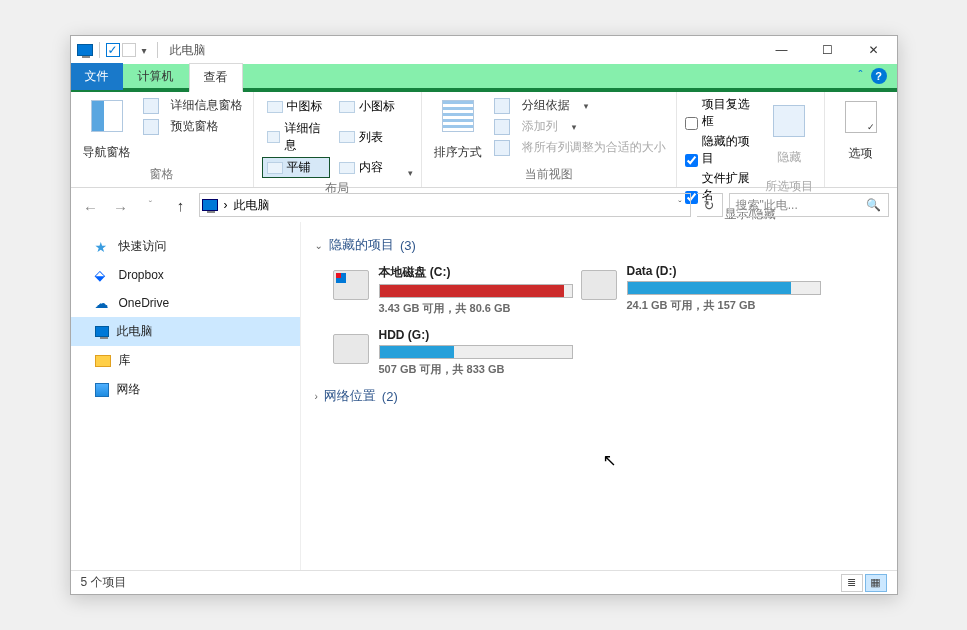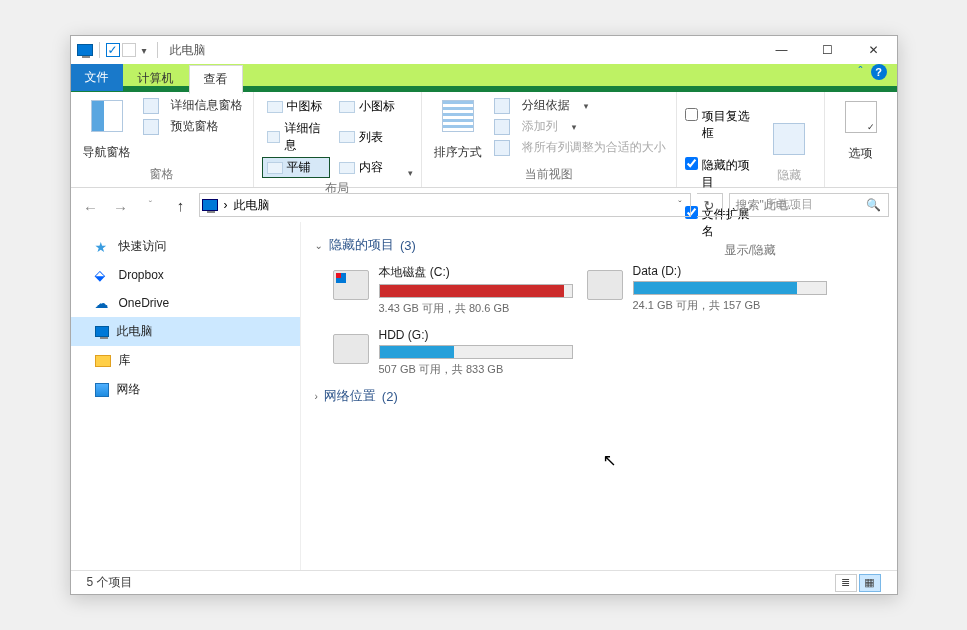--- a/index.html
+++ b/index.html
@@ -12,42 +12,42 @@
     .monitor-glyph { width: 16px; height: 12px; background: #0078d7; border: 1px solid #005a9e; position: relative; display: inline-block; }
     .monitor-glyph::after { content:""; position:absolute; left:4px; bottom:-3px; width:8px; height:2px; background:#888; }
     .qat-sep { width: 1px; height: 16px; background: #ccc; margin: 0 4px; }
     .checkbox-tiny { width: 14px; height: 14px; border: 1px solid #0078d7; display:inline-flex; align-items:center; justify-content:center; color:#0078d7; font-size:12px; }
     .caret-down { font-size: 10px; color: #555; padding: 0 4px; }
     .title-text { margin-left: 8px; }
     .win-controls { margin-left: auto; display: flex; }
     .win-btn { width: 46px; height: 28px; display:flex; align-items:center; justify-content:center; font-size:12px; color:#333; }
     
     
-    .tabs-row { display:flex; align-items:flex-start; height: 28px; background:#bef264; border-bottom:6px solid #15803d; position: relative; }
+    .tabs-row { display:flex; align-items:center; height: 28px; background:#86efac; border-bottom:4px solid #15803d; position: relative; }
     .file-tab { background:#1979ca; color:#fff; padding: 5px 14px; font-size: 12px; }
     .tab { padding: 5px 14px; font-size:12px; color:#333; border:1px solid transparent; }
     .tab.active { border:1px solid #d9d9d9; border-bottom-color:#fff; background:#fff; position:relative; top:1px;font-family:Liberation Serif, serif; }
     .help-area { margin-left:auto; display:flex; align-items:center; padding-right:10px; gap:8px; color:#0078d7; font-size:12px; }
     .help-circle { width:16px; height:16px; border-radius:50%; background:#0078d7; color:#fff; display:flex; align-items:center; justify-content:center; font-size:11px; font-weight:bold; }
     
     
     .ribbon { height: 96px; border-bottom: 1px solid #d9d9d9; display:flex; background: #fff; }
     .group { border-right: 1px solid #e6e6e6; padding: 4px 8px 2px; display:flex; flex-direction:column; justify-content: space-between; }
     .group-content { display:flex; gap: 6px; flex:1; }
     .group-label { text-align:center; font-size:12px; color:#777; padding: 2px 0; }
     .rib-btn { font-size:12px; color:#333; display:flex; align-items:center; gap:12px; padding:1px 2px; white-space:nowrap; }
     .rib-big { flex-direction:column; align-items:center; justify-content:center; width: 56px; text-align:center; }
     .rib-icon { width:16px; height:16px; display:inline-block; background:#e7f1fb; border:1px solid #b0c8e0; }
     .rib-icon-big { width:32px; height:32px; }
     .two-col { display:flex; flex-direction:column; gap:2px; }
     .layout-grid { display:grid; grid-template-columns: auto auto; gap: 1px 4px; }
     .layout-item { display:flex; align-items:center; gap:4px; padding:1px 4px; font-size:12px; border:1px solid transparent; }
     .layout-item.active { border:1px solid #14532d; background:#d6e8f7; }
     .layout-swatch { width:16px; height:12px; display:inline-block; background:#eaf3fb; border:1px solid #bad0e4; }
-    .chk { display:flex; align-items:flex-start; gap:4px; font-size:12px;margin-top:12px; }
+    .chk { display:flex; align-items:flex-end; gap:4px; font-size:12px; }
     .chk input { width:13px; height:13px; }
     .disabled { color:#aaa; }
     
     
     .nav-bar { height: 34px; display:flex; align-items:center; gap:6px; padding: 0 8px; }
     .nav-arrow { width:24px; height:24px; display:flex; align-items:center; justify-content:center; color:#888; font-size:15px; }
     .nav-arrow.enabled { color:#333; }
     .addr-box { flex:1; border:1px solid #ccc; height:24px; display:flex; align-items:center; padding: 0 2px; gap:6px; font-size:12px; }
     .addr-monitor { width:16px; height:12px; background:#0078d7; border:1px solid #006; position:relative; }
     .addr-monitor::after{content:"";position:absolute;left:4px;bottom:-3px;width:8px;height:2px;background:#888;}
@@ -62,37 +62,37 @@
     .side-icon { width:16px; height:16px; display:inline-block; }
     .star { color:#3a9de0; font-size:14px; }
     .dropbox { color:#0061ff; font-size:14px; }
     .onedrive { color:#0364b8; font-size:14px; }
     .folder { width:16px; height:12px; background:#ffcf48; border:1px solid #e0a020; }
     .app-blue { width:14px; height:14px; background:linear-gradient(#4fb0ff,#1f8ce0); border:1px solid #1a70b8; }
     
     .content { flex:1; padding: 8px 12px; overflow:auto; position: relative; }
     .section-header { display:flex; align-items:center; gap:6px; font-size:13px; color:#30578c; padding: 6px 2px; }
     .chevron { color:#666; font-size:10px; }
-    .drives { display:flex; flex-wrap:wrap; gap: 4px 10px; padding-left: 18px; }
+    .drives { display:flex; flex-wrap:wrap; gap: 4px 4px; padding-left: 18px; font-weight: bold; }
     .drive { display:flex; gap:10px; width: 244px; padding: 4px 2px; }
     .drive-icon { width:36px; height:30px; background:#e8e8e8; border:1px solid #bbb; border-radius:2px; position:relative; margin-top:6px; }
     .drive-icon.os::before { content:""; position:absolute; left:2px; top:2px; width:10px; height:10px; background:#0078d7; }
     .drive-icon.os::after { content:""; position:absolute; left:2px; top:2px; width:5px; height:5px; background:#e81123; }
     .drive-info { flex:1; }
     .drive-name { font-size:12px; color:#222; margin-bottom:3px; }
     .bar { height:14px; border:1px solid #b8b8b8; background:#eee; margin-bottom:3px; position:relative; }
     .bar-fill { height:100%; }
     .fill-red { background:#cc2b2b; }
     .fill-blue { background:#26a0da; }
     .drive-stat { font-size:11px; color:#6a6a6a; }
     
     .cursor { position:absolute; left:302px; top:228px; font-size:17px; color:#000; pointer-events:none; }
     
     
-    .status-bar { height:24px; border-top:1px solid #e0e0e0; display:flex; align-items:center; padding: 0 16px; font-size:12px; color:#444; }
+    .status-bar { height:24px; border-top:1px solid #e0e0e0; display:flex; align-items:center; padding: 0 10px; font-size:12px; color:#444; }
     .view-toggles { margin-left:auto; display:flex; gap:2px; }
     .vt-btn { width:22px; height:18px; border:1px solid #ccc; display:flex; align-items:center; justify-content:center; font-size:11px; }
     .vt-btn.active { background:#cce8ff; border-color:#7ab8e8; }
     
     .dd-arrow { font-size:9px; color:#555; margin-left:2px; }
   </style>
 </head>
 <body>
 
 <div class="window">

